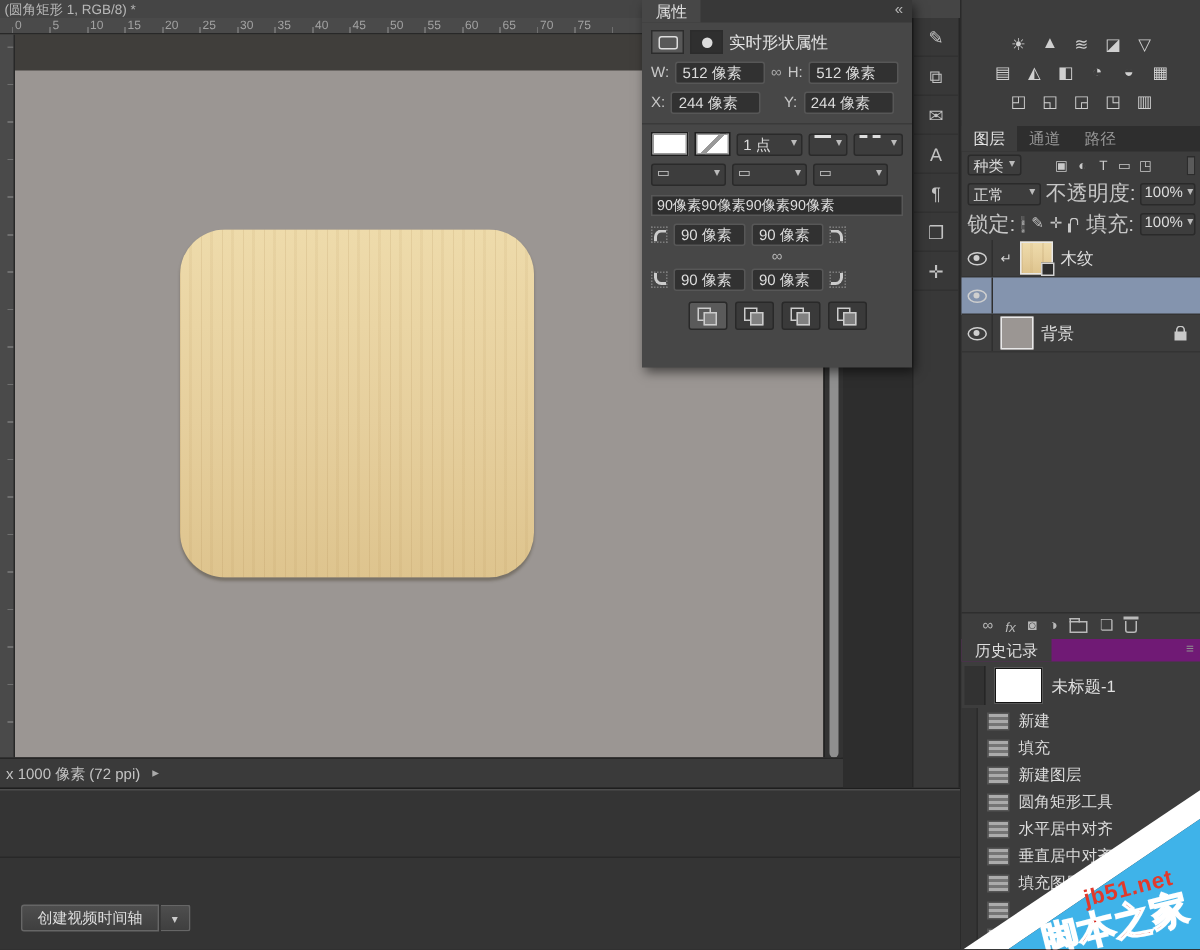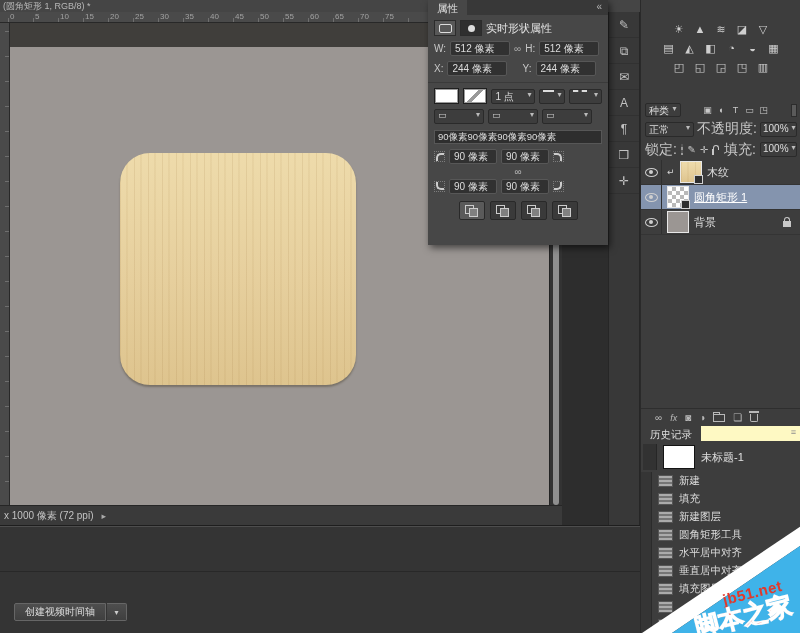--- a/index.html
+++ b/index.html
@@ -120,21 +120,21 @@
   .rowlock{margin-left:auto;margin-right:10px}
   .lbottom{position:absolute;left:0;top:408px;width:160px;height:18px;border-top:1px solid #2e2e2e;display:flex;align-items:center;gap:8px;padding-left:14px;box-sizing:border-box;color:#b9b9b9}
   .bico{font-size:10px;line-height:10px}
   .bico.fx{font-style:italic;font-size:9px}
   .i-folder{width:12px;height:8px;border:1px solid #b9b9b9;position:relative;display:inline-block;box-sizing:border-box}
   .i-folder::before{content:"";position:absolute;top:-3px;left:-1px;width:5px;height:2px;border:1px solid #b9b9b9;border-bottom:none}
   .i-trash{display:inline-block;width:8px;height:8px;border:1px solid #b9b9b9;border-top:none;position:relative;border-radius:0 0 2px 2px;box-sizing:border-box}
   .i-trash::before{content:"";position:absolute;left:-2px;top:-3px;width:10px;height:2px;background:#b9b9b9}
   
   .history{position:absolute;left:0;top:426px;width:160px;bottom:0;background:#3d3d3d}
-  .htabbar{height:15px;background:#fef9c3;display:flex;align-items:flex-start}
+  .htabbar{height:15px;background:#701a75;display:flex;align-items:flex-start}
   .htab{background:#3d3d3d;color:#dedede;font-size:10.5px;padding:1px 9px 0;line-height:14px}
   .hmenu{margin-left:auto;color:#8f8f8f;font-size:9px;padding:1px 5px 0}
   .hsnap{height:28px;display:flex;align-items:center;gap:6px;padding-left:2px;margin-top:2px}
   .snapslot{width:13px;height:26px;background:#323232;border-right:1px solid #262626;flex:none}
   .snapthumb{width:30px;height:22px;background:#fff;border:1px solid #141414;flex:none}
   .snapname{font-size:11px;color:#e0e0e0}
   .hlist{position:absolute;left:0;top:46px;width:160px}
   .hrow{height:18px;display:flex;align-items:center;gap:6px}
   .hslot{width:11px;height:18px;background:#353535;border-right:1px solid #2b2b2b;flex:none;box-sizing:border-box}
   .hthumb{width:15px;height:12px;flex:none;background:linear-gradient(#9a9a9a,#7d7d7d);background-image:repeating-linear-gradient(180deg,#ababab 0 2px,#757575 2px 4px);border:1px solid #555;box-sizing:border-box}
@@ -315,20 +315,25 @@
         </div>
       <div class="arow">
           <span class="aicon">◰</span>
           <span class="aicon">◱</span>
           <span class="aicon">◲</span>
           <span class="aicon">◳</span>
           <span class="aicon">▥</span>
         </div>
     </div>
 
+    <div class="ltabsbar">
+        <span class="ltab">图层</span>
+        <span class="ltab">通道</span>
+        <span class="ltab">路径</span>
+      </div>
 
     <div class="lfilter">
       <span class="ddbox kindbox">
         <span>种类</span>
         <span class="arr">▾</span>
       </span>
       <span style="display:flex">
           <span class="ficon">▣</span>
           <span class="ficon">◐</span>
           <span class="ficon">T</span>
@@ -373,26 +378,20 @@
           <span class="thumb woodbg">
               <span class="badge"></span>
             </span>
           <span class="lname">木纹</span>
         </span>
       </div>
       <div class="lrow selected">
         <span class="eyecol">
             <span class="eye"></span>
           </span>
-        <span class="lcontent">
-          <span class="thumb checker">
-              <span class="badge"></span>
-            </span>
-          <span class="lname">圆角矩形 1</span>
-        </span>
       </div>
       <div class="lrow">
         <span class="eyecol">
             <span class="eye"></span>
           </span>
         <span class="lcontent">
           <span class="thumb bg"></span>
           <span class="lname">背景</span>
           <span class="i-lock rowlock"></span>
         </span>

